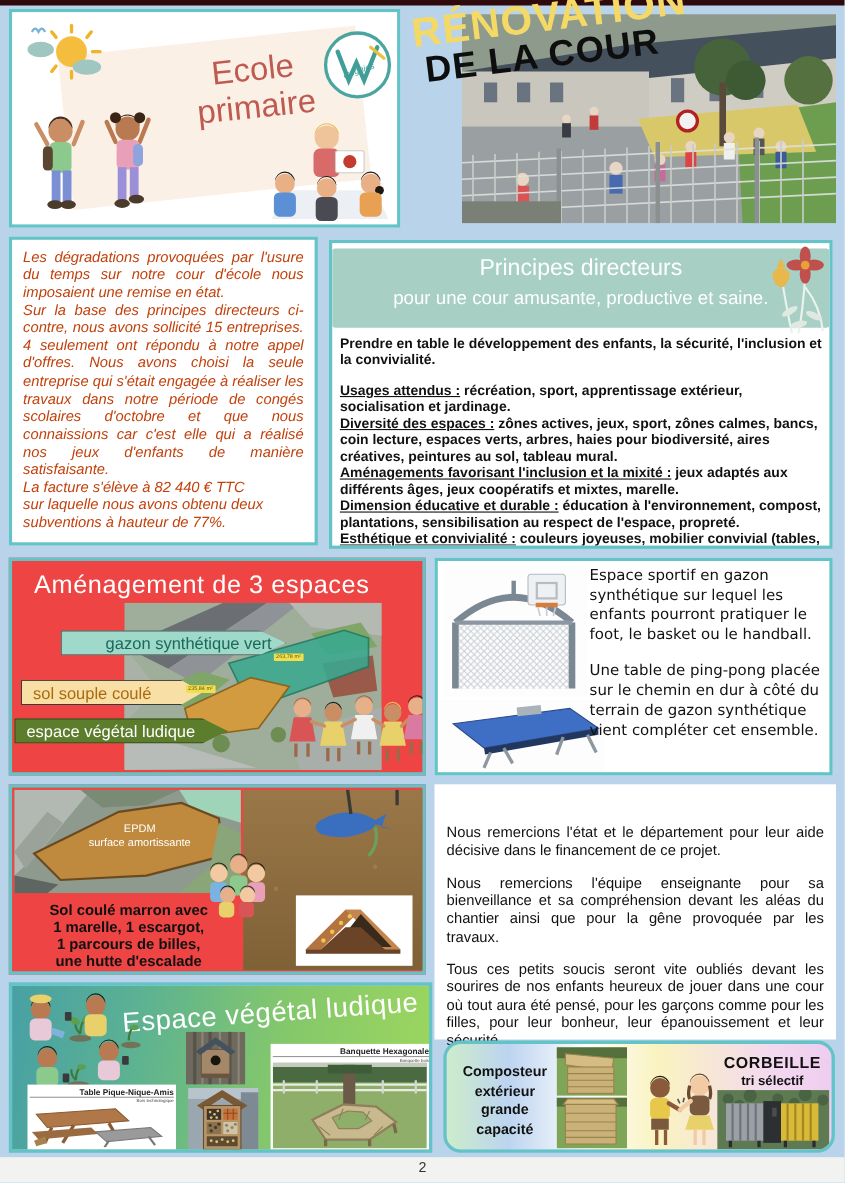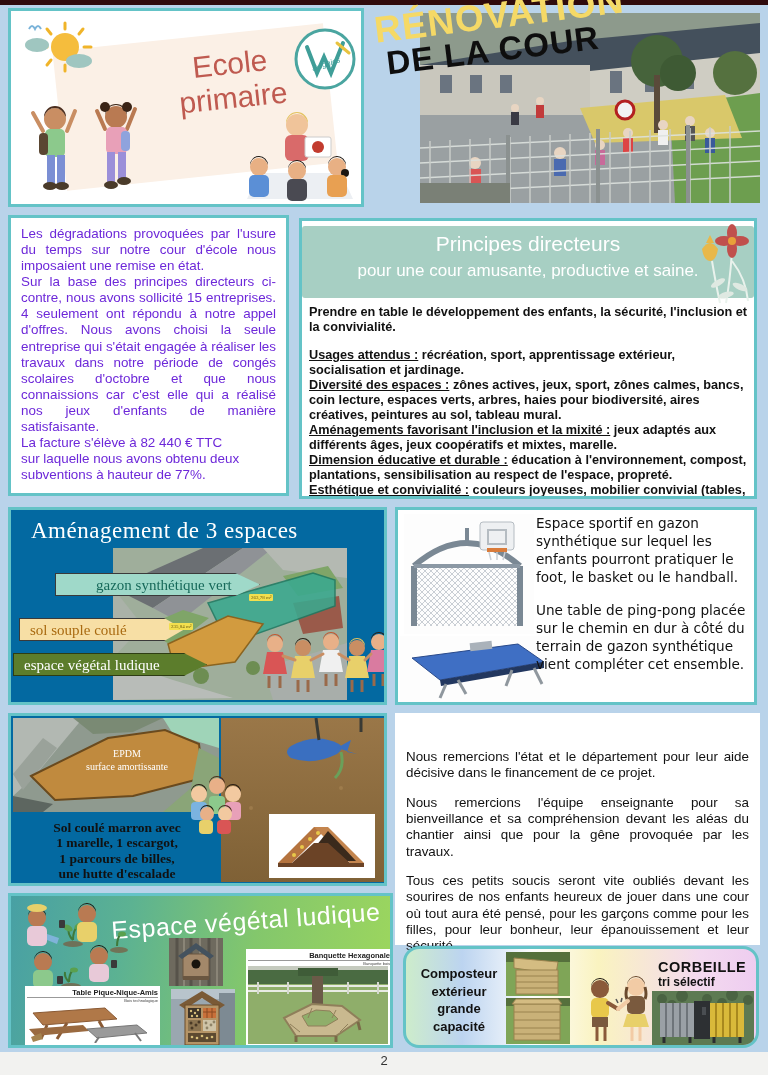--- a/index.html
+++ b/index.html
@@ -1,30 +1,30 @@
 <!DOCTYPE html>
 <html><head>
 <meta charset="utf-8">
 <style>
   html,body{margin:0;padding:0;}
   #page{position:relative;width:768px;height:1075px;background:#b9d3ea;font-family:"Liberation Sans",sans-serif;overflow:hidden;}
   .abs{position:absolute;}
   .box{position:absolute;border:3px solid #64c3c7;background:#fff;overflow:hidden;box-sizing:border-box;}
-  .bluebox{background:#0369a1;font-family:Liberation Serif, serif;}
+  .bluebox{background:#ef4444;}
   .topbar{position:absolute;left:0;top:0;width:768px;height:5px;background:#2f0a0c;}
   .bottomstrip{position:absolute;left:0;top:1052px;width:768px;height:23px;background:#f2f2f0;}
   .page-num{position:absolute;left:0;top:1053px;width:768px;text-align:center;font-size:13px;color:#333;}
   
   .cream-card{position:absolute;left:48px;top:26px;width:272px;height:140px;background:#fbf0e6;transform:rotate(-6deg);}
   .school-title{position:absolute;left:128px;top:36px;width:185px;transform:rotate(-6deg);font-size:30px;line-height:1.12;color:#bf5a50;text-align:center;}
   .reno-wrap{position:absolute;left:372px;top:10px;transform:rotate(-7deg);transform-origin:left top;z-index:5;}
   .reno1{font-size:37px;font-weight:800;color:#f5d966;letter-spacing:1px;}
   .reno2{font-size:33px;font-weight:800;color:#0e0e0e;margin-top:-6px;margin-left:8px;letter-spacing:1px;}
   
-  .intro-text{padding:8px 10px;font-size:13.4px;line-height:1.2;color:#6d28d9;}
+  .intro-text{padding:8px 10px;font-size:13.4px;line-height:1.2;color:#c2410c;font-style:italic;}
   .intro-text p{margin:0;text-align:justify;}
   
   .banner{position:absolute;left:0;top:5px;width:452px;height:72px;background:#a7cfc3;border-radius:3px;}
   .banner .l1{margin-top:6px;text-align:center;font-size:21px;color:#fff;}
   .banner .l2{margin-top:5px;text-align:center;font-size:17px;color:#fff;}
   .princ-body{position:absolute;left:7px;top:84px;width:444px;font-size:12.7px;font-weight:bold;line-height:1.18;color:#111;}
   .princ-body .lead{margin-bottom:13px;}
   .princ-body .lbl{text-decoration:underline;}
   
   .spaces-title{position:absolute;left:20px;top:8px;font-size:23px;color:#fff;letter-spacing:.5px;}
@@ -47,21 +47,21 @@
   .garden{background:linear-gradient(100deg,#48a0a4 0%,#5cb292 30%,#83c76c 62%,#9ed75d 100%);}
   .garden-title{position:absolute;left:100px;top:10px;width:290px;transform:rotate(-4deg);font-size:25px;color:#fff;letter-spacing:.5px;}
   .mini-card{position:absolute;background:#fff;box-sizing:border-box;padding:2px;overflow:hidden;}
   .mini-card .lab{text-align:right;font-size:7.5px;font-weight:bold;color:#222;border-bottom:.5px solid #999;}
   .mini-card .sub{text-align:right;font-size:4px;color:#444;}
   
   .recy{position:absolute;left:403px;top:946px;width:356px;height:102px;border:3px solid #64c3c7;border-radius:16px;box-sizing:border-box;overflow:hidden;background:linear-gradient(90deg,#cdeccb 0%,#bcd4f0 16%,#fdfdfd 36%,#faf3c0 55%,#f3d9ef 84%,#eecdf0 100%);}
   .comp-label{position:absolute;left:6px;top:16px;width:94px;text-align:center;font-weight:bold;font-size:13px;line-height:1.35;color:#111;}
   .bin-title{position:absolute;left:252px;top:10px;font-weight:bold;color:#111;}
   .bin-title .t1{font-size:14.5px;letter-spacing:.5px;}
-  .bin-title .t2{font-size:12px;}
+  .bin-title .t2{font-size:12px;text-align:center;}
 </style>
 </head>
 <body>
 
 <div id="page">
   <div class="topbar"></div>
 
   <div class="box" style="left:8px;top:8px;width:356px;height:199px;">
     <div class="cream-card"></div>
     <div class="abs" style="left:12px;top:10px;">

